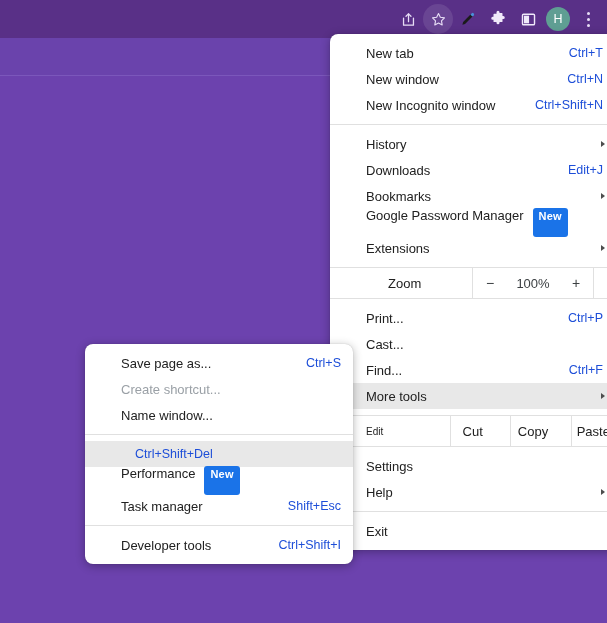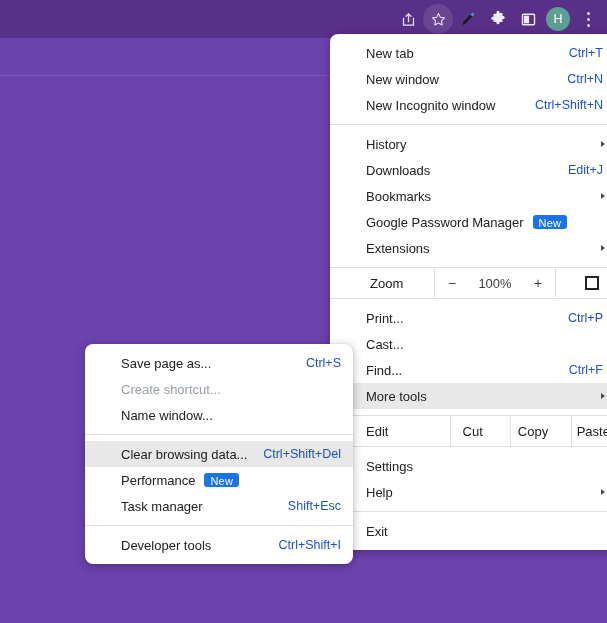--- a/index.html
+++ b/index.html
@@ -75,34 +75,34 @@
   .row.highlight{background:#e8e8e8;}
   .row .caret{
     position:absolute;right:10px;top:50%;transform:translateY(-50%);
     width:0;height:0;border-left:4px solid #4d4d4d;
     border-top:3.5px solid transparent;border-bottom:3.5px solid transparent;
   }
   .sep{height:1px;background:#e0e0e0;margin:6px 0;}
 
   .badge{
     display:inline-block;background:#1a73e8;color:#fff;
-    font-size:11px;font-weight:normal;line-height:1;
-    padding:3px 6px 0;border-radius:3px;margin-left:9px;
+    font-size:11px;font-weight:bold;line-height:1;
+    padding:3px 6px 15px;border-radius:3px;margin-left:9px;
     letter-spacing:.2px;
   }
 
   
   .zoom-row{
     display:flex;align-items:stretch;height:30px;
     border-top:1px solid #e0e0e0;border-bottom:1px solid #e0e0e0;
     margin:6px 0;
   }
   .zoom-label{
     flex:0 0 104px;display:flex;align-items:center;
-    padding-left:40px;box-sizing:border-box;font-size:13px;
+    padding-left:20px;box-sizing:border-box;font-size:13px;margin-left:38px;
   }
   .zoom-ctrls{
     flex:1 1 auto;display:flex;align-items:center;justify-content:center;
     border-left:1px solid #e0e0e0;border-right:1px solid #e0e0e0;gap:0;
   }
   .zoom-minus,.zoom-plus{
     width:34px;text-align:center;font-size:14px;color:#3c4043;
   }
   .zoom-pct{width:52px;text-align:center;font-size:13px;color:#3c4043;}
   .zoom-full{
@@ -116,21 +116,21 @@
   .fs-icon span:nth-child(4){right:0;bottom:0;border-right:2px solid #202124;border-bottom:2px solid #202124;}
 
   
   .edit-row{
     display:flex;align-items:stretch;height:30px;
     border-top:1px solid #e0e0e0;border-bottom:1px solid #e0e0e0;
     margin:6px 0;
   }
   .edit-label{
     flex:0 0 104px;display:flex;align-items:center;
-    padding-left:36px;box-sizing:border-box;font-size:13px;
+    padding-left:36px;box-sizing:border-box;font-size:10px;
   }
   .edit-act{
     flex:1 1 0;display:flex;align-items:center;justify-content:center;
     border-left:1px solid #e0e0e0;font-size:13px;color:#212121;margin-left:16px;
   }
 </style>
 </head>
 <body>
 
 <div id="stage">
@@ -295,21 +295,20 @@
     <div class="row disabled">
       <span class="label">Create shortcut...</span>
     </div>
     <div class="row">
       <span class="label">Name window...</span>
     </div>
 
     <div class="sep"></div>
 
     <div class="row highlight">
-      <span class="label">Clear browsing data...</span>
       <span class="accel">Ctrl+Shift+Del</span>
     </div>
     <div class="row">
       <span class="label">
         <span>Performance</span><span class="badge">New</span>
       </span>
     </div>
     <div class="row">
       <span class="label">Task manager</span>
       <span class="accel">Shift+Esc</span>

